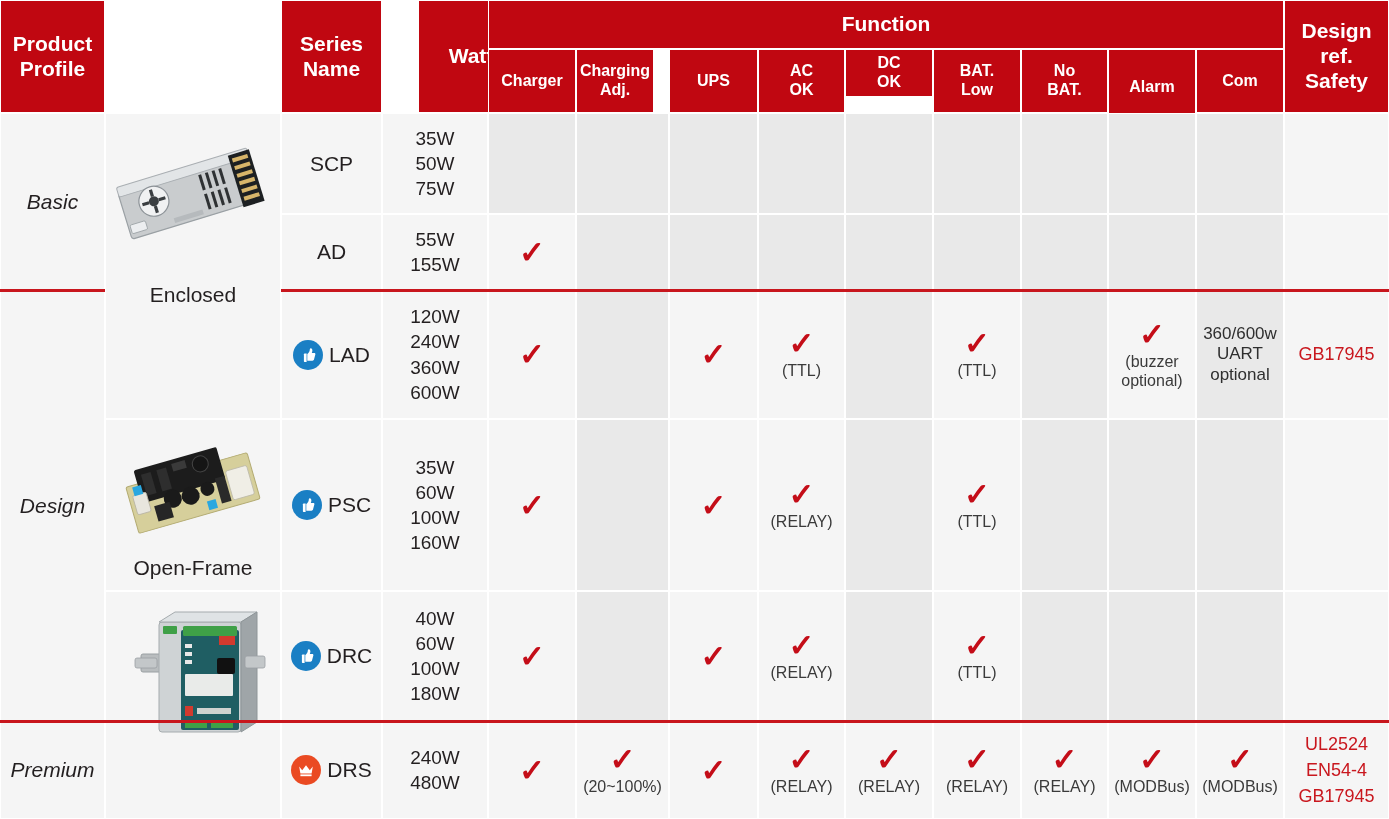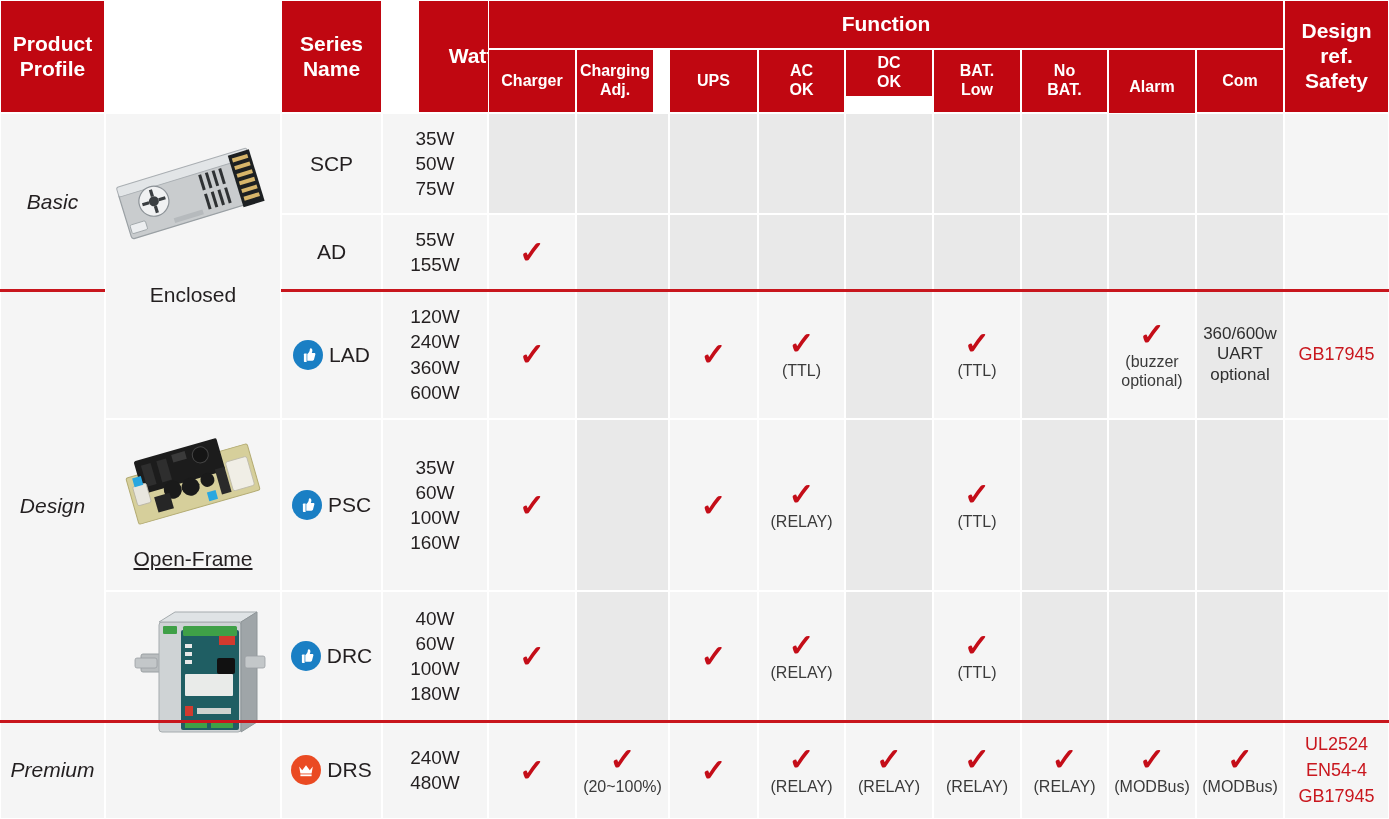--- a/index.html
+++ b/index.html
@@ -229,21 +229,21 @@
           <rect x="133" y="76" width="16" height="4"></rect>
             <rect x="133" y="84" width="16" height="4"></rect>
         </g>
         <rect x="16" y="78" width="16" height="9" rx="1.5" fill="#eceef0" stroke="#9aa0a4" stroke-width="0.8"></rect>
         <rect x="60" y="84" width="30" height="5" fill="#b6babd"></rect>
       </g>
     </svg>
     <span class="typecell-label">Enclosed</span>
   </div>
 
-  <div class="cell bcell" style="left:105px; top:419px; width:176px; height:172px; justify-content:flex-start; padding-top:6px;text-decoration:underline;">
+  <div class="cell bcell" style="left:105px; top:419px; width:176px; height:172px; justify-content:center; padding-top:6px;">
     <svg class="photo" width="162" height="116" viewBox="0 0 162 116">
       <g transform="rotate(-16 81 58)">
         <rect x="18" y="34" width="126" height="48" rx="2" fill="#d6cf9b" stroke="#b3ab72" stroke-width="1"></rect>
         <rect x="30" y="20" width="86" height="34" rx="2" fill="#1c1c1c"></rect>
         <rect x="36" y="26" width="10" height="22" fill="#2e2e2e"></rect>
         <rect x="52" y="26" width="10" height="22" fill="#2e2e2e"></rect>
         <rect x="68" y="24" width="14" height="8" fill="#3a3a3a"></rect>
         <circle cx="96" cy="32" r="8" fill="#151515" stroke="#444" stroke-width="1"></circle>
         <circle cx="60" cy="58" r="9" fill="#1a1a1a"></circle>
         <circle cx="78" cy="60" r="9" fill="#1a1a1a"></circle>

